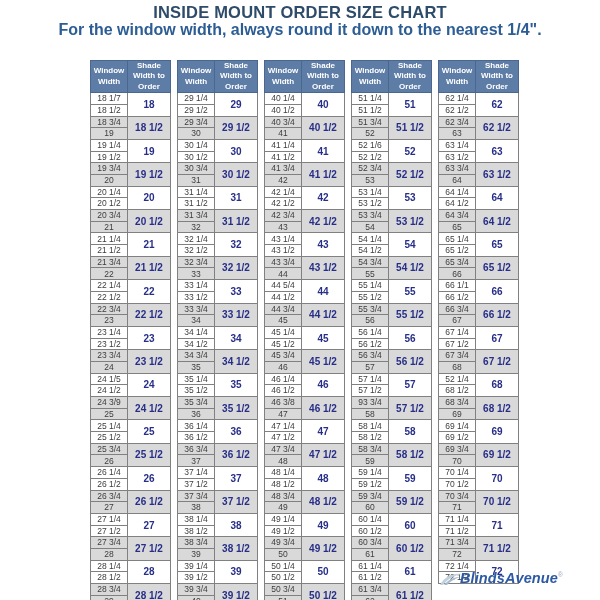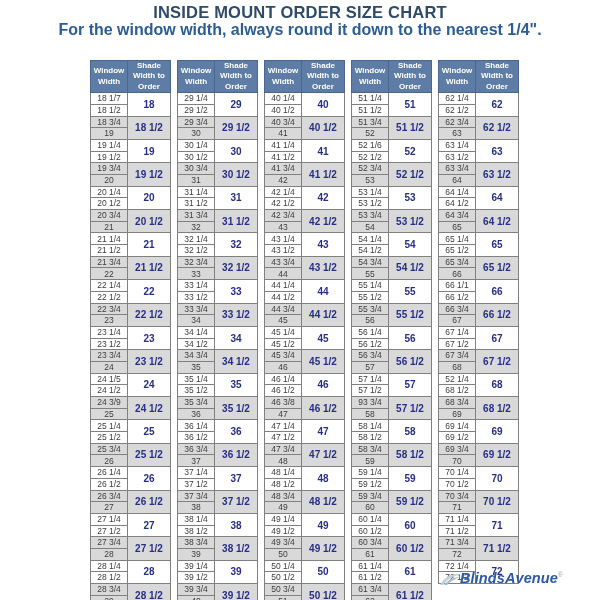--- a/index.html
+++ b/index.html
@@ -464,21 +464,21 @@
           <td class="win">43 1/2</td>
         </tr>
         <tr class="p1">
           <td class="win">43 3/4</td>
           <td class="shade" rowspan="2">43 1/2</td>
         </tr>
         <tr class="p1">
           <td class="win">44</td>
         </tr>
         <tr class="p0">
-          <td class="win">44 1/4</td>
+          <td class="win">44 5/4</td>
           <td class="shade" rowspan="2">44</td>
         </tr>
         <tr class="p0">
           <td class="win">44 1/2</td>
         </tr>
         <tr class="p1">
           <td class="win">44 3/4</td>
           <td class="shade" rowspan="2">44 1/2</td>
         </tr>
         <tr class="p1">

